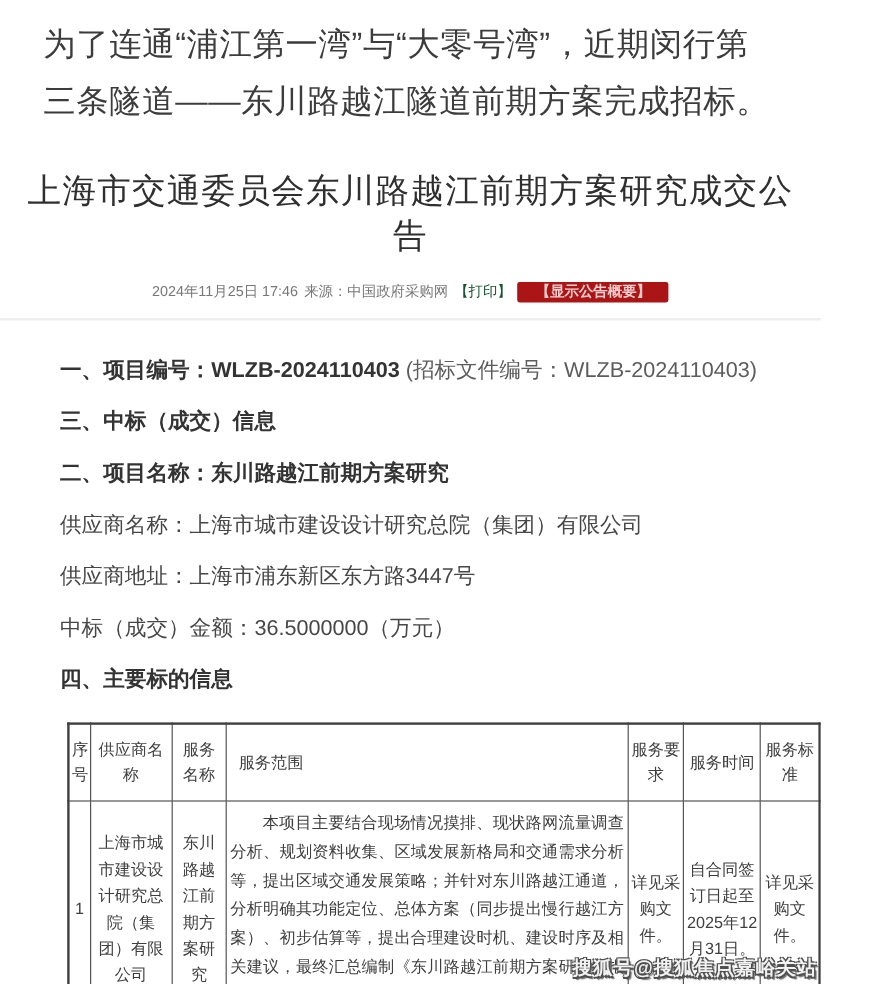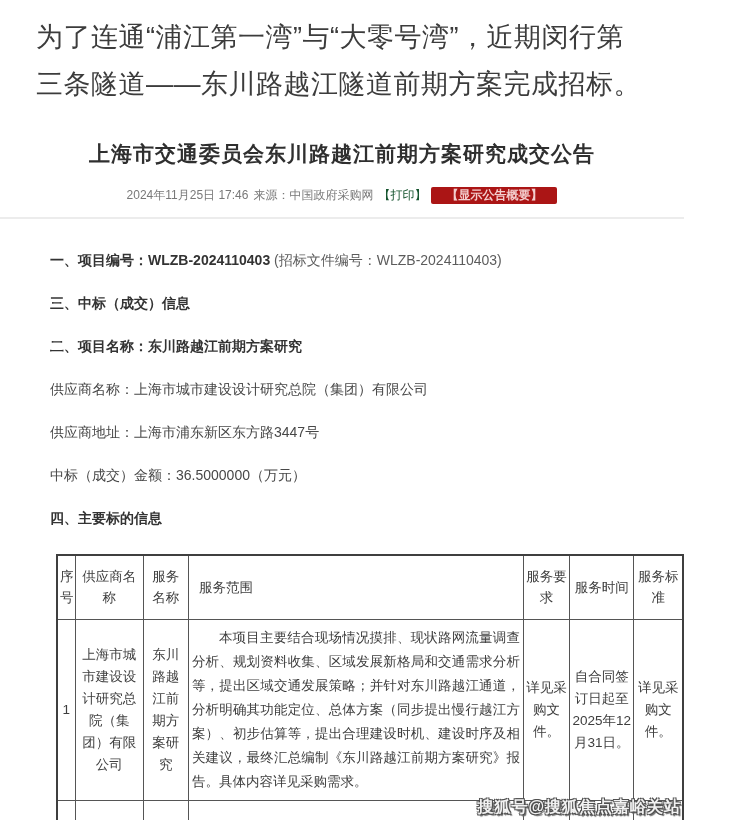--- a/index.html
+++ b/index.html
@@ -1,30 +1,30 @@
 <!DOCTYPE html>
 <html><head>
 <meta charset="utf-8">
 <style>
   html,body{margin:0;padding:0;background:#ffffff;}
   body{font-family:"Liberation Sans","DejaVu Sans",sans-serif;}
   .page{position:relative;width:684px;height:820px;overflow:hidden;background:#ffffff;color:#3d3d3d;}
 
   .intro{margin:0;padding:14px 36px 0;font-size:27px;line-height:47px;color:#3c3c3c;letter-spacing:.5px;}
 
-  .title{margin:32px 20px 0;font-size:21px;font-weight:bold;text-align:center;color:#2f2f2f;letter-spacing:1px;}
+  .title{margin:32px 20px 0;font-size:28px;font-weight:normal;text-align:center;color:#2f2f2f;letter-spacing:1px;}
 
   .meta{margin-top:19px;display:flex;justify-content:center;align-items:center;gap:5px;font-size:12px;color:#787878;}
   .print{color:#14532d;text-decoration:none;cursor:pointer;}
   .badge{background:#ab1515;color:#f3cdcd;padding:2px 15px 3px;font-size:12px;font-weight:bold;border-radius:2px;cursor:pointer;line-height:1;}
 
   .divider{margin-top:13px;height:2px;background:#ececec;}
 
   .content{padding:34px 50px 0;}
-  .content p{margin:0 0 28px;font-size:14px;line-height:15px;}
+  .content p{margin:0 0 28px;font-size:18px;line-height:15px;}
   .b{font-weight:bold;color:#333333;}
   .note{color:#5c5c5c;font-weight:normal;}
   .plain{color:#474747;}
 
   table{border-collapse:collapse;table-layout:fixed;width:628px;margin:3px 0 0 6px;border:2px solid #3f3f3f;}
   th,td{border:1px solid #555555;font-weight:normal;font-size:13.5px;color:#3e3e3e;text-align:center;vertical-align:middle;padding:3px 2px;line-height:22px;overflow:hidden;word-break:break-all;}
   thead tr{height:64px;}
   th{line-height:21px;}
   th.scope-h{text-align:left;padding-left:10px;}
   td.scope{text-align:justify;text-indent:2em;line-height:24px;padding:6px 3px;}

